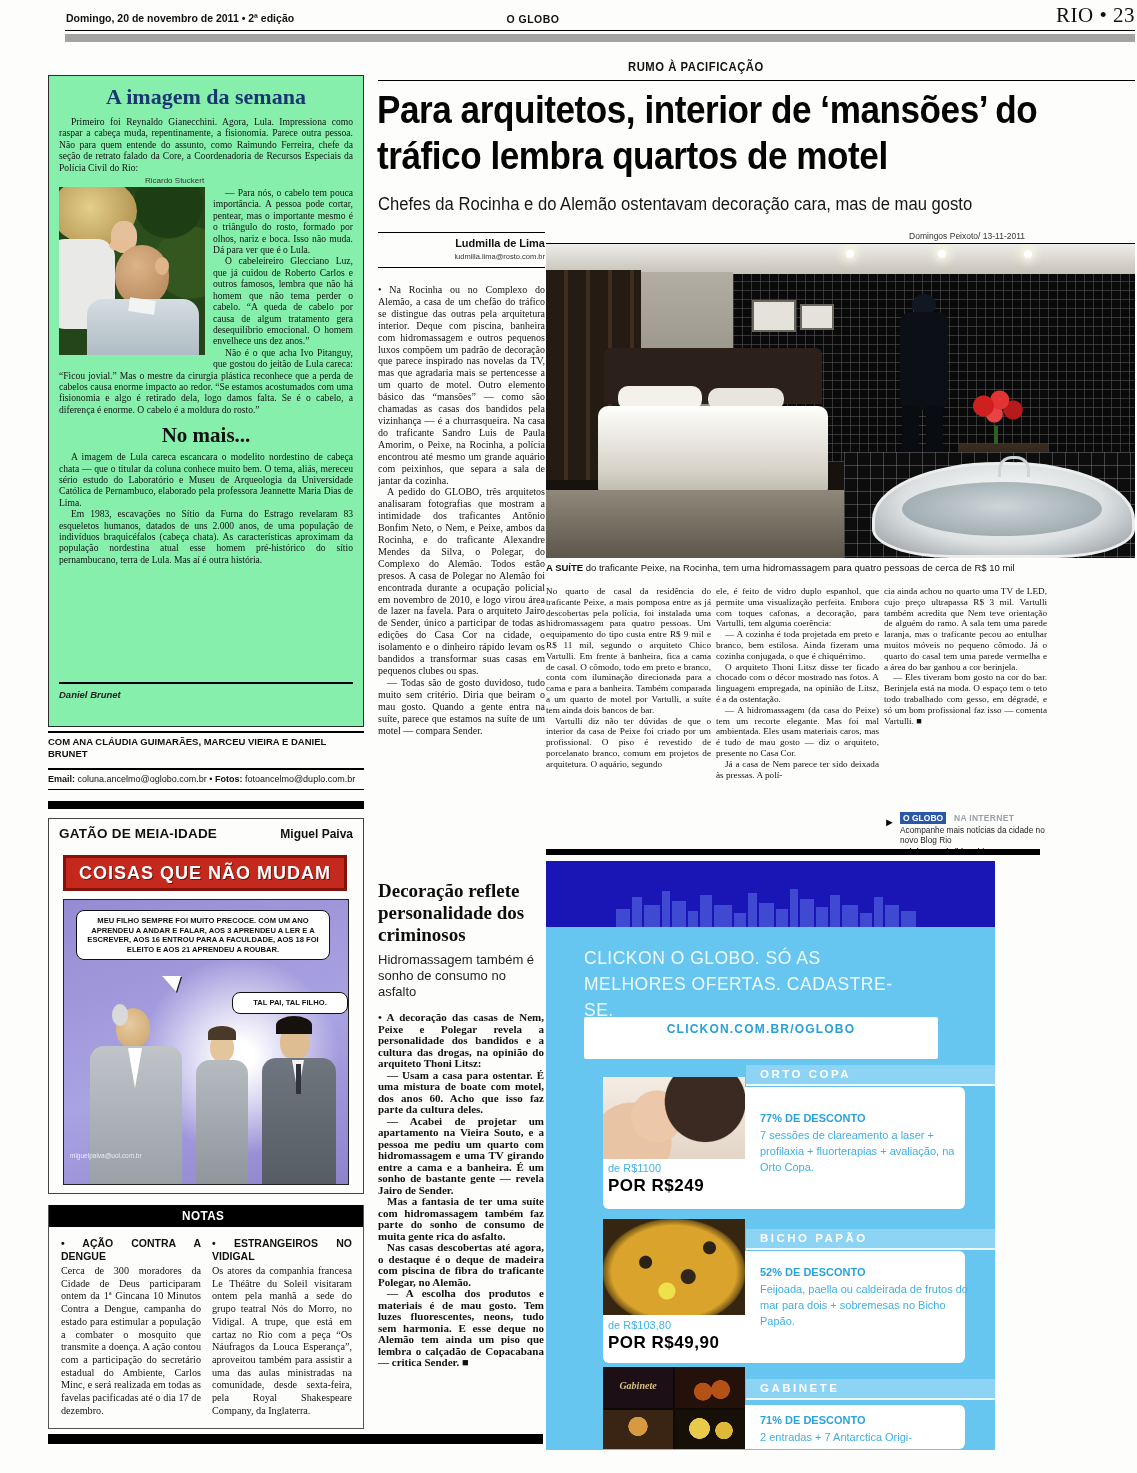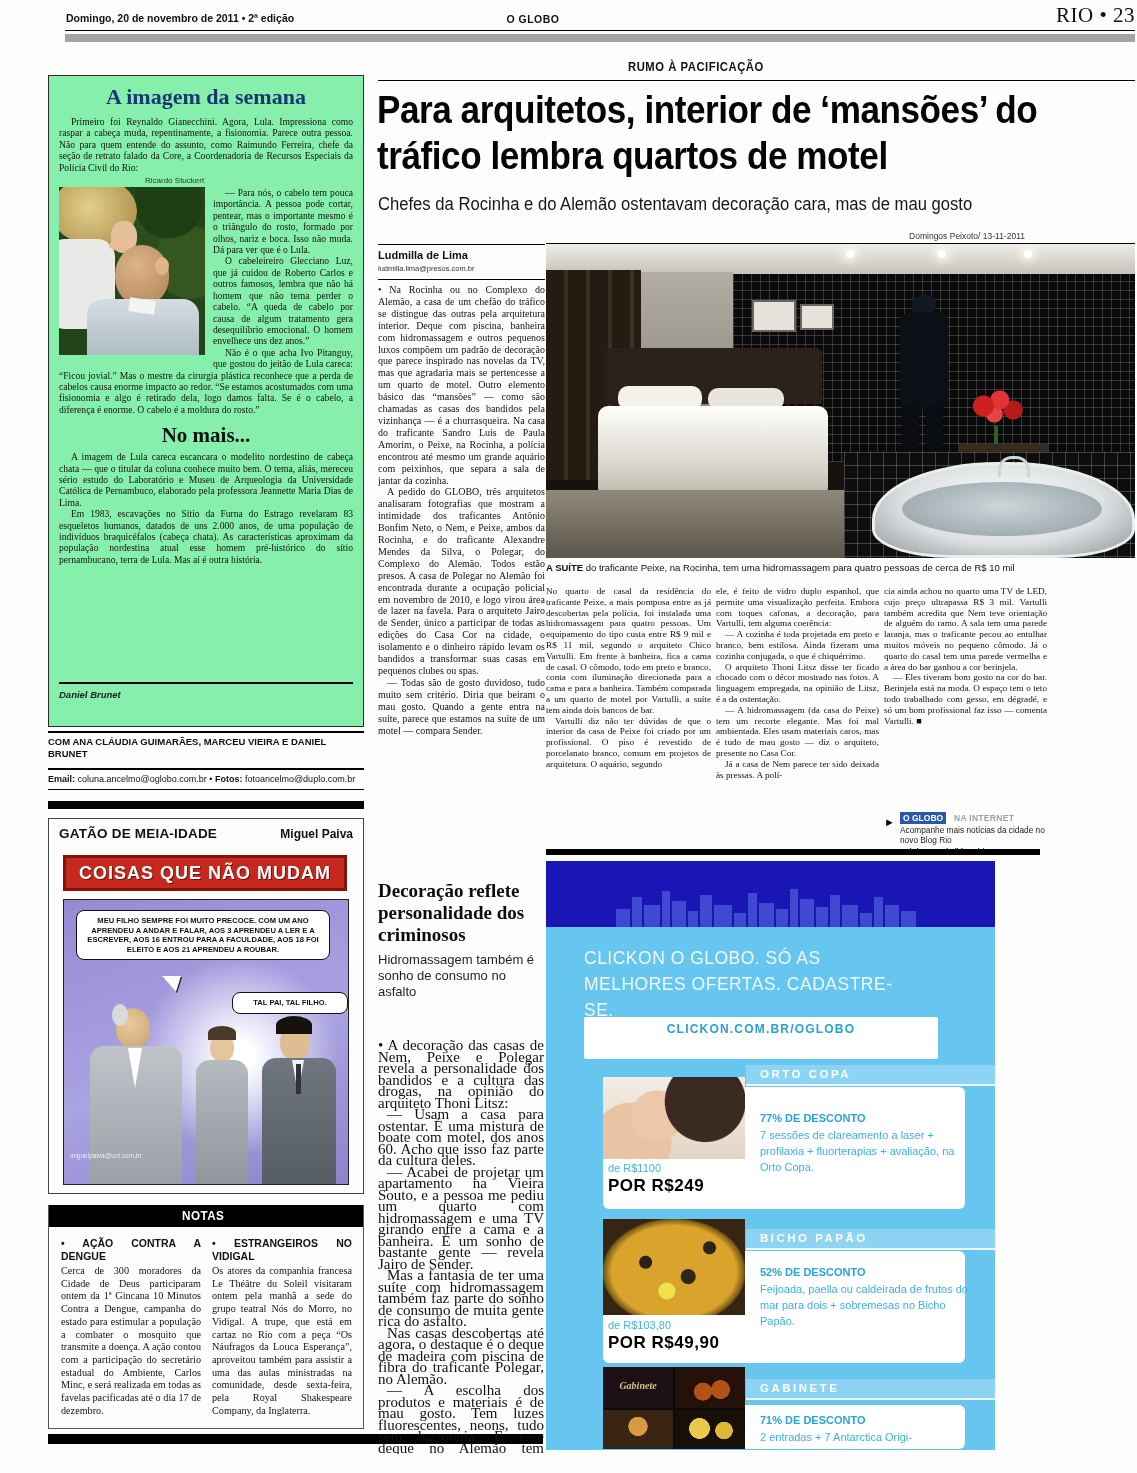--- a/index.html
+++ b/index.html
@@ -84,22 +84,22 @@
   .ncol2{left:163px;width:140px;}
   .bottombar{left:48px;top:1434px;width:495px;height:10px;background:#000;}
   
   .kicker{left:378px;top:60px;width:650px;text-align:center;font:bold 12.5px/15px "Liberation Sans",sans-serif;letter-spacing:.6px;}
   .krule{left:378px;top:80px;width:757px;height:1.2px;background:#000;}
   .headline{left:377px;top:87px;width:764px;transform:scaleX(.9);transform-origin:0 0;
             font:bold 39px/46px "Liberation Sans",sans-serif;letter-spacing:-.5px;color:#050505;}
   .deck{left:378px;top:194px;width:740px;transform:scaleX(.95);transform-origin:0 0;
         font:400 17.5px/21px "Liberation Sans",sans-serif;color:#161616;}
   .pcredit{left:725px;top:231px;width:300px;text-align:right;font:400 8.5px/10px "Liberation Sans",sans-serif;color:#333;}
-  .byline{left:378px;top:244px;width:167px;border-top:1.2px solid #000;border-bottom:1.2px solid #000;
-          text-align:left;padding:4px 0 5px;}
+  .byline{left:378px;top:232px;width:167px;border-top:1.2px solid #000;border-bottom:1.2px solid #000;
+          text-align:right;padding:4px 0 5px;}
   .byline .bn{font:bold 11px/13px "Liberation Sans",sans-serif;}
   .byline .be{font:400 7.5px/10px "Liberation Sans",sans-serif;color:#333;margin-top:2px;}
   .col{font-size:10px;line-height:11.9px;overflow:hidden;}
   .col p + p{text-indent:9px;}
   .colsm{font-size:9.2px;line-height:10.8px;}
   .c1{left:378px;top:284px;width:167px;height:566px;}
   .c2{left:546px;top:586px;width:165px;height:266px;}
   .c3{left:716px;top:586px;width:163px;height:266px;}
   .c4{left:884px;top:586px;width:163px;height:226px;}
   .caption{left:546px;top:562px;width:589px;font:400 9.5px/11px "Liberation Sans",sans-serif;color:#101010;}
@@ -149,21 +149,21 @@
   .ibox .arrow{position:absolute;left:-2px;top:6px;font-size:11px;color:#000;}
   .ibox .badge{position:absolute;left:14px;top:2px;background:#2b57a8;color:#fff;font:bold 8.5px/10px "Liberation Sans",sans-serif;
                padding:1px 3px;}
   .ibox .badge2{position:absolute;left:68px;top:3px;color:#97a1ab;font:bold 8.5px/10px "Liberation Sans",sans-serif;letter-spacing:.3px;}
   .ibox .itext{position:absolute;left:14px;top:15px;width:150px;font-size:8.3px;line-height:10.2px;color:#1c1c1c;}
   .ibox .iurl{position:absolute;left:14px;top:36px;font:bold 7.8px/9px "Liberation Sans",sans-serif;color:#111;}
   .adrule{left:546px;top:849px;width:494px;height:6px;background:#000;}
   
   .sub-title{left:378px;top:880px;width:170px;font:bold 19px/22px "Liberation Serif",serif;color:#0d0d0d;}
   .sub-deck{left:378px;top:952px;width:168px;font:400 13px/16px "Liberation Sans",sans-serif;color:#1f1f1f;}
-  .sub-body{left:378px;top:1040px;width:166px;height:414px;font-size:15px;line-height:11.5px;overflow:hidden;}
+  .sub-body{left:378px;top:1012px;width:166px;height:414px;font-size:11px;line-height:11.5px;overflow:hidden;font-weight:bold;}
   .sub-body p + p{text-indent:9px;}
   
   .ad{left:546px;top:861px;width:449px;height:589px;background:#67c6f0;overflow:hidden;font-family:"Liberation Sans",sans-serif;}
   .ad-band{position:absolute;left:0;top:0;width:100%;height:66px;background:#1a15b5;}
   .ad-sky{position:absolute;left:70px;top:26px;}
   .ad-head{position:absolute;left:38px;top:84px;width:336px;font:400 17.5px/26px "Liberation Sans",sans-serif;
            color:#eef9fe;letter-spacing:.5px;}
   .ad-urlbar{position:absolute;left:38px;top:156px;width:354px;height:42px;background:#fff;border-radius:2px;
              text-align:center;font:bold 12px/25px "Liberation Sans",sans-serif;color:#28a0d8;letter-spacing:1.2px;}
   .ad-card{position:absolute;background:#fff;border-radius:6px;}
@@ -312,21 +312,21 @@
     <div class="mp-flowers"></div>
     <div class="mp-cab"></div>
     <div class="mp-deck"></div>
     <div class="mp-tub"></div>
     <div class="mp-tub-in"></div>
     <div class="mp-fauc"></div>
   </div>
 
   <div class="abs byline">
     <div class="bn">Ludmilla de Lima</div>
-    <div class="be">ludmilla.lima@presos.com.br</div>
+    <div class="be">ludmilla.lima@rosto.com.br</div>
   </div>
 
   <div class="abs col c1 just">
     <p>• Na Rocinha ou no Complexo do Alemão, a casa de um chefão do tráfico se distingue das outras pela arquitetura interior. Deque com piscina, banheira com hidromassagem e outros pequenos luxos compõem um padrão de decoração que parece inspirado nas novelas da TV, mas que agradaria mais se pertencesse a um quarto de motel. Outro elemento básico das “mansões” — como são chamadas as casas dos bandidos pela vizinhança — é a churrasqueira. Na casa do traficante Sandro Luis de Paula Amorim, o Peixe, na Rocinha, a polícia encontrou até mesmo um grande aquário com peixinhos, que separa a sala de jantar da cozinha.</p>
     <p>A pedido do GLOBO, três arquitetos analisaram fotografias que mostram a intimidade dos traficantes Antônio Bonfim Neto, o Nem, e Peixe, ambos da Rocinha, e do traficante Alexandre Mendes da Silva, o Polegar, do Complexo do Alemão. Todos estão presos. A casa de Polegar no Alemão foi encontrada durante a ocupação policial em novembro de 2010, e logo virou área de lazer na favela. Para o arquiteto Jairo de Sender, único a participar de todas as edições do Casa Cor na cidade, o isolamento e o dinheiro rápido levam os bandidos a transformar suas casas em pequenos clubes ou spas.</p>
     <p>— Todas são de gosto duvidoso, tudo muito sem critério. Diria que beiram o mau gosto. Quando a gente entra na suíte, parece que estamos na suíte de um motel — compara Sender.</p>
   </div>
 
   <div class="abs caption">
     <b>A SUÍTE</b><span> do traficante Peixe, na Rocinha, tem uma hidromassagem para quatro pessoas de cerca de R$ 10 mil</span>

